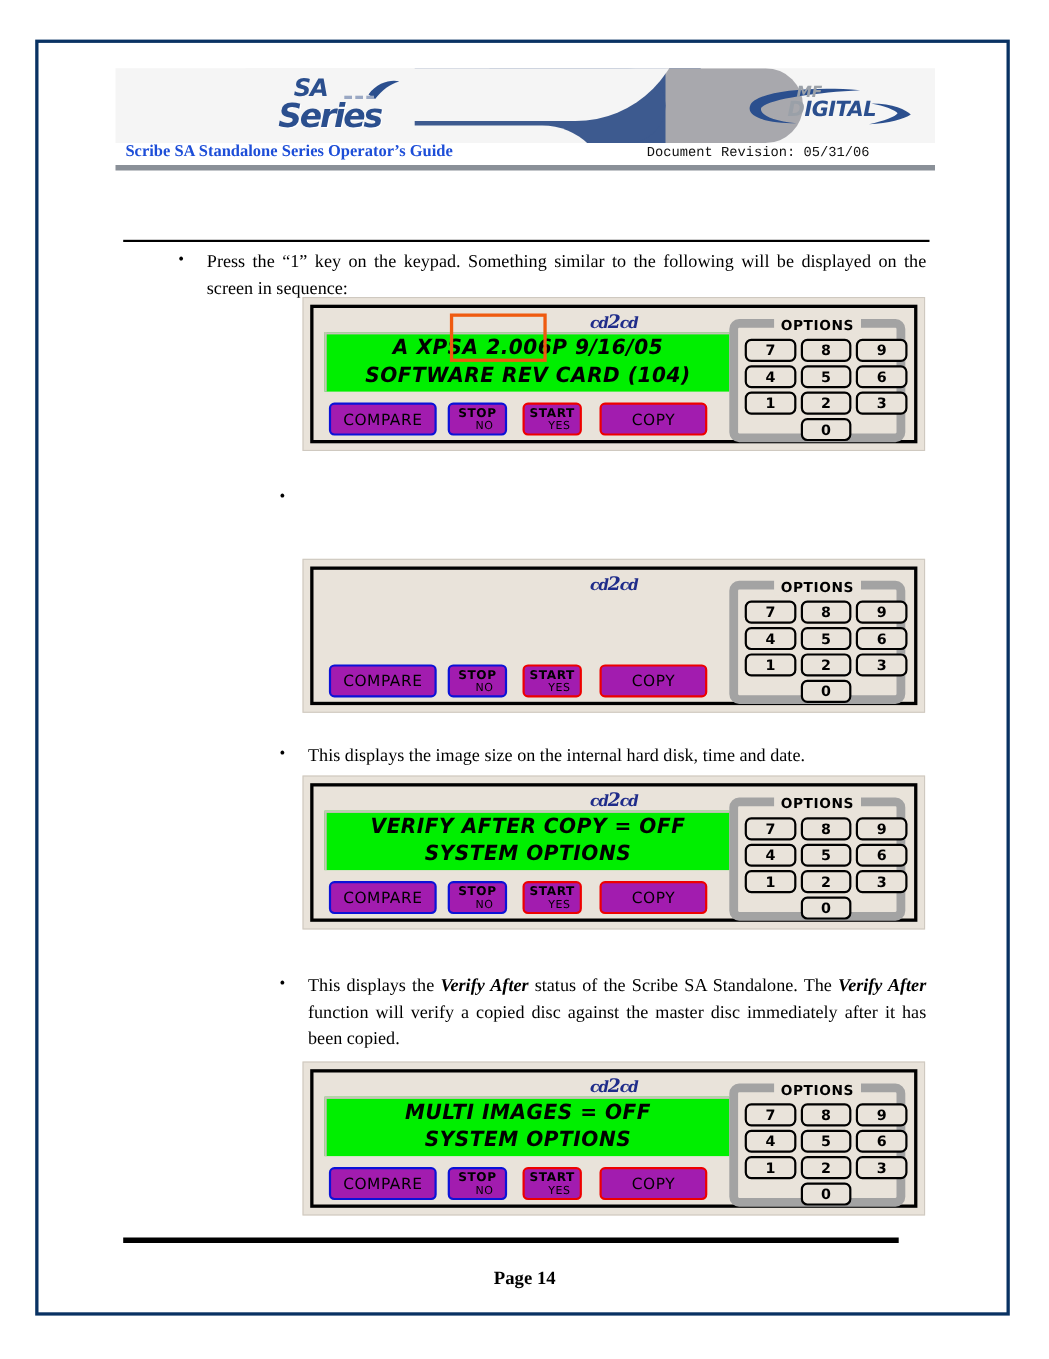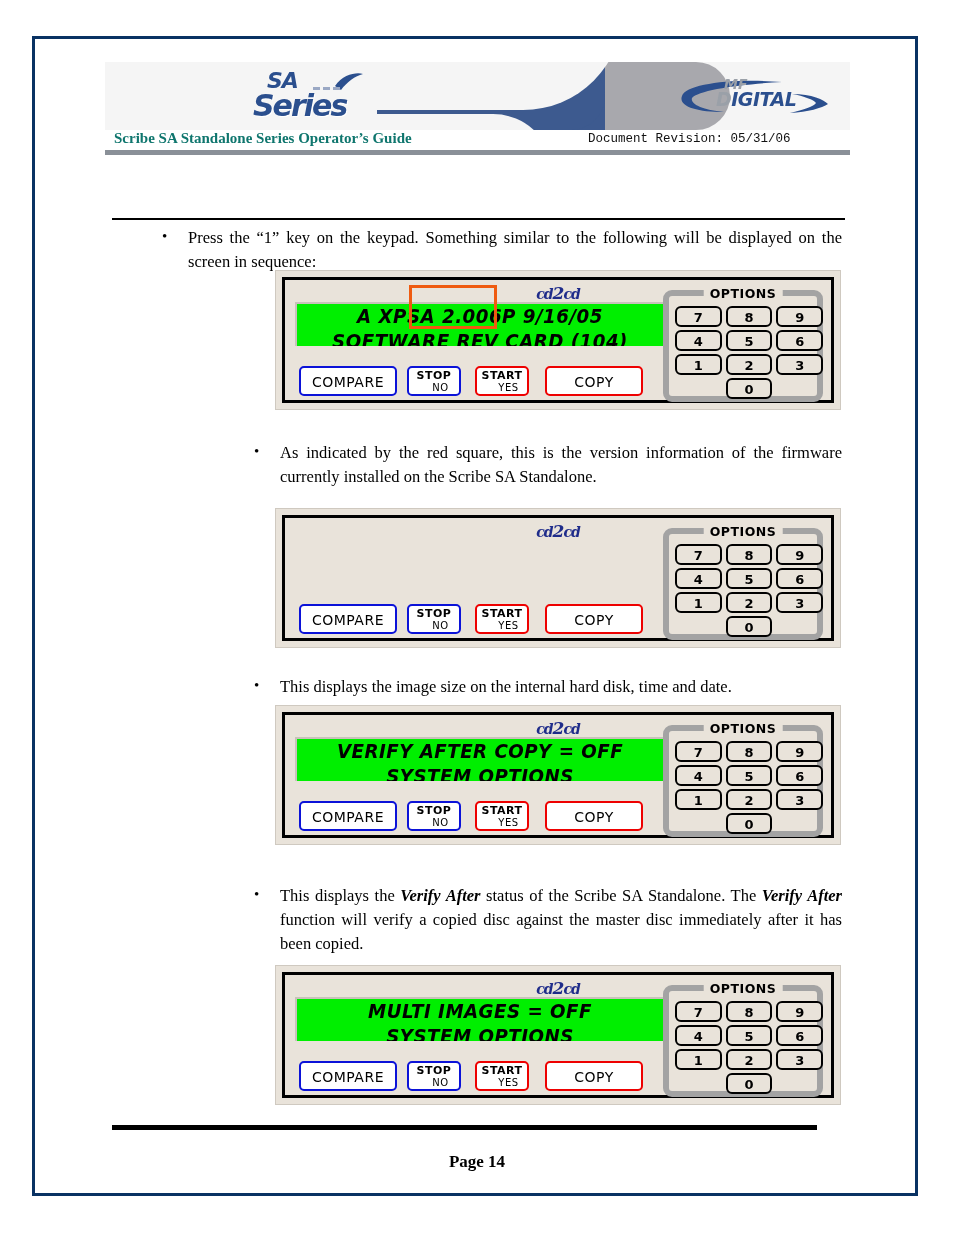--- a/index.html
+++ b/index.html
@@ -152,21 +152,21 @@
     width: 745px;
     height: 19px;
   }
   #doc-title {
     position: absolute;
     left: 9px;
     top: 0;
     font-family: "Liberation Serif", serif;
     font-weight: bold;
     font-size: 15px;
-    color: #0f766e;
+    color: #1d4ed8;
   }
   #doc-revision {
     position: absolute;
     left: 483px;
     top: 2px;
     font-family: Liberation Mono, monospace;
     font-size: 12.5px;
     color: #111111;
   }
   #header-rule {
@@ -242,21 +242,21 @@
     color: #1f2c8a;
     letter-spacing: -1px;
     z-index: 3;
   }
   .cd2cd .big { font-size: 17px; }
   .lcd {
     position: absolute;
     left: 10px;
     top: 22px;
     width: 368px;
-    height: 44px;
+    height: 54px;
     background: #00ef00;
     border-top: 2px solid #c8c2ba;
     border-left: 2px solid #c8c2ba;
     box-sizing: border-box;
     overflow: hidden;
   }
   .lcd-line {
     font-family: "DejaVu Sans", sans-serif;
     font-weight: bold;
     font-style: italic;
@@ -270,21 +270,21 @@
   }
   .btn-row {
     position: absolute;
     left: 14px;
     top: 86px;
     width: 372px;
     height: 34px;
   }
   .dev-btn {
     position: absolute;
-    background: #ffffff;
+    background: #a21caf;
     border-radius: 5px;
     box-sizing: border-box;
     text-align: center;
     font-family: "DejaVu Sans", sans-serif;
     color: #000000;
   }
   .dev-btn.wide {
     width: 98px;
     height: 30px;
     line-height: 28px;
@@ -312,21 +312,21 @@
   }
   .blue-btn { border: 2px solid #0b12d8; }
   .red-btn  { border: 2px solid #ee0000; }
 
   .keypad {
     position: absolute;
     right: 8px;
     top: 10px;
     width: 160px;
     height: 112px;
-    border: 6px solid #a3a3a3;
+    border: 8px solid #a3a3a3;
     border-radius: 9px;
     box-sizing: border-box;
   }
   .keypad-legend {
     position: absolute;
     left: 50%;
     transform: translateX(-50%);
     top: -10px;
     background: #e9e3da;
     padding: 0 6px;
@@ -471,21 +471,20 @@
           <div class="key">3</div>
           <div class="key zero">0</div>
         </div>
       </div>
     </div>
   </div>
   <div class="highlight-box" style="left:409px; top:285px; width:88px; height:44px;"></div>
 
   <div class="bullet-para" style="left:280px; top:441px; width:562px;">
     <span class="dot">•</span>
-    <span>As indicated by the red square, this is the version information of the firmware currently installed on the Scribe SA Standalone.</span>
   </div>
 
   <div class="device" style="left:275px; top:508px;">
     <div class="device-inner">
       <div class="cd2cd"><span>cd</span><span class="big">2</span><span>cd</span></div>
       <div class="btn-row">
         <div class="dev-btn wide blue-btn" style="left:0;">COMPARE</div>
         <div class="dev-btn narrow blue-btn" style="left:108px;">
           <span class="l1">STOP</span>
           <span class="l2">NO</span>

